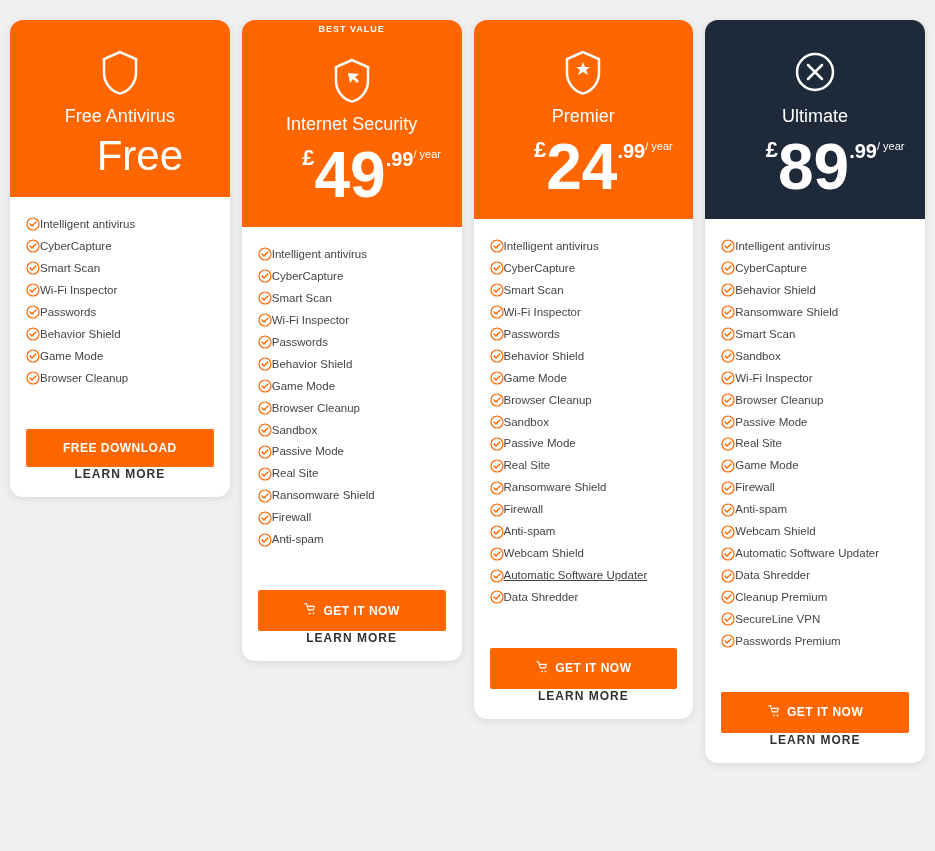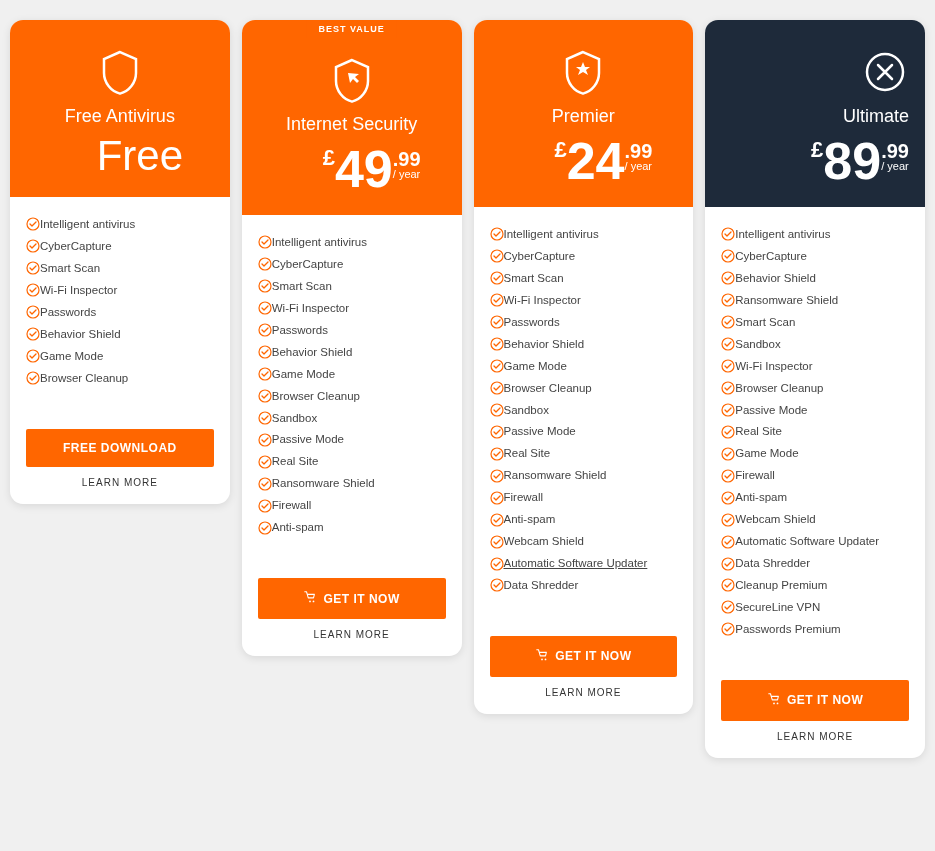--- a/index.html
+++ b/index.html
@@ -50,21 +50,20 @@
       background: #ff6600;
       padding: 28px 16px 20px;
       text-align: center;
       color: white;
       display: flex;
       flex-direction: column;
       align-items: center;
     }
     .plan-header.dark {
       background: #1e2a3a;
-      align-items: flex-end;
     }
     .best-value-wrapper .plan-header {
       padding-top: 36px;
       align-items: center;
     }
     .header-icon {
       width: 48px;
       height: 48px;
       margin-bottom: 10px;
     }
@@ -79,27 +78,27 @@
       justify-content: center;
       line-height: 1;
       margin-left: 40px;
     }
     .price-currency {
       font-size: 22px;
       font-weight: bold;
       margin-top: 4px;
     }
     .price-main {
-      font-size: 52px;
+      font-size: 64px;
       font-weight: bold;
       line-height: 1;
     }
     .price-decimal-year {
       display: flex;
-      flex-direction: column;
+      flex-direction: row;
       margin-top: 6px;
       text-align: left;
     }
     .price-decimal {
       font-size: 20px;
       font-weight: bold;
     }
     .price-year {
       font-size: 11px;
     }
@@ -130,21 +129,20 @@
     .feature-icon svg {
       width: 14px;
       height: 14px;
     }
     .card-footer {
       padding: 16px;
       text-align: center;
       display: flex;
       flex-direction: column;
       align-items: center;
-      gap: 10px;
     }
     .btn-main {
       background: #ff6600;
       color: white;
       border: none;
       padding: 12px 24px;
       font-size: 12px;
       font-weight: bold;
       text-transform: uppercase;
       letter-spacing: 0.5px;
@@ -153,22 +151,22 @@
       width: 100%;
       display: flex;
       align-items: center;
       justify-content: center;
       gap: 6px;
     }
     .btn-learn {
       background: none;
       border: none;
       color: #333;
-      font-size: 10px;
-      font-weight: normal;
+      font-size: 12px;
+      font-weight: bold;
       letter-spacing: 1px;
       text-transform: uppercase;
       cursor: pointer;
     }
     .underline-feature {
       text-decoration: underline;
     }
     
     .plan-card.ultimate {
       background: #fff;

